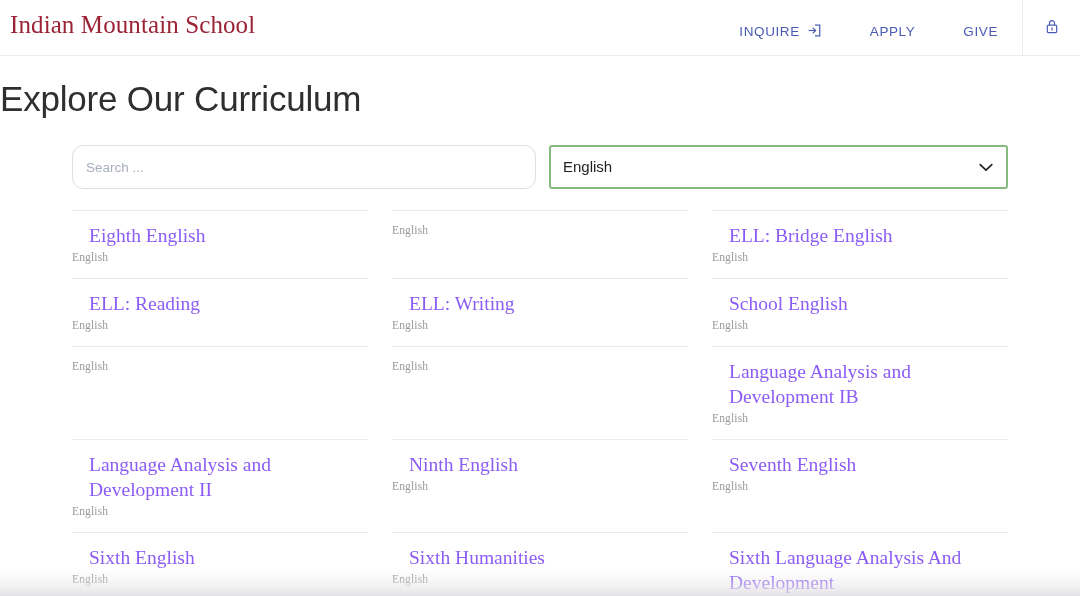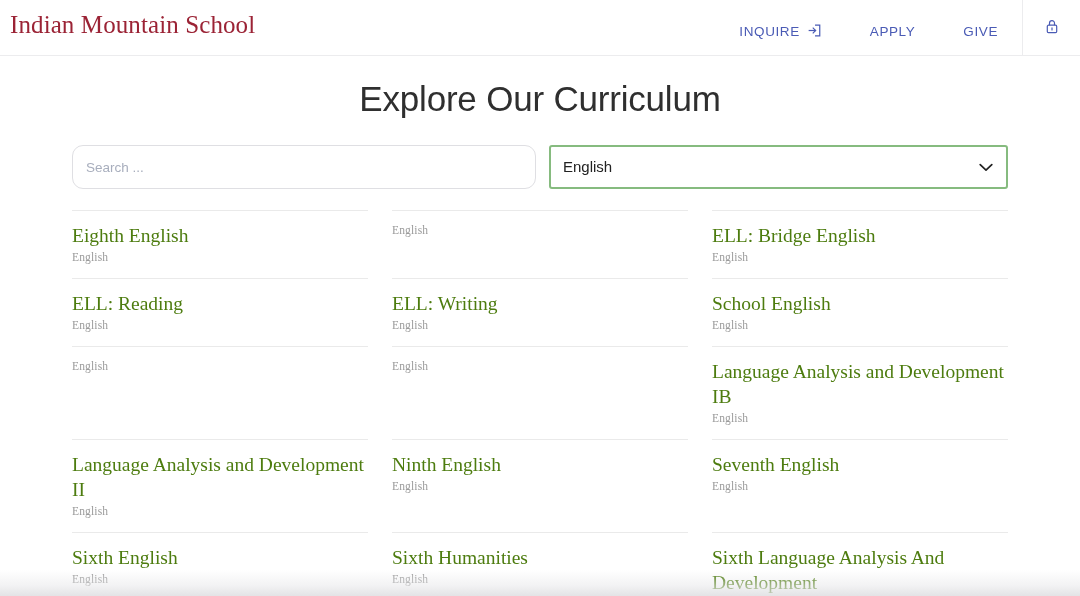--- a/index.html
+++ b/index.html
@@ -80,21 +80,21 @@
     align-items: center;
     justify-content: center;
     border-left: 1px solid #ececee;
     box-sizing: border-box;
   }
 
   
   .page-title {
     margin: 0;
     padding-top: 21px;
-    text-align: center;
+    text-align: left;
     font-family: "Liberation Sans", sans-serif;
     font-size: 35px;
     font-weight: 400;
     color: #2f2f2f;
     letter-spacing: -0.2px;
     line-height: 1.25;
   }
 
   
   .controls {
@@ -166,22 +166,22 @@
     border-top: 1px solid #eaeaea;
     padding: 12px 0 13px 0;
     display: flex;
     flex-direction: column;
     justify-content: flex-start;
   }
   .course-title {
     font-family: "Liberation Serif", serif;
     font-size: 19.5px;
     line-height: 25px;
-    color: #4d7c0f;
-    margin: 0 0 2px 0;
+    color: #8b5cf6;
+    margin: 0 0 2px 17px;
     font-weight: 400;
     text-decoration: none;
     display: block;
   }
   .course-dept {
     font-family: "Liberation Serif", serif;
     font-size: 11.5px;
     line-height: 15px;
     color: #9a9a9a;
     letter-spacing: 0.15px;

